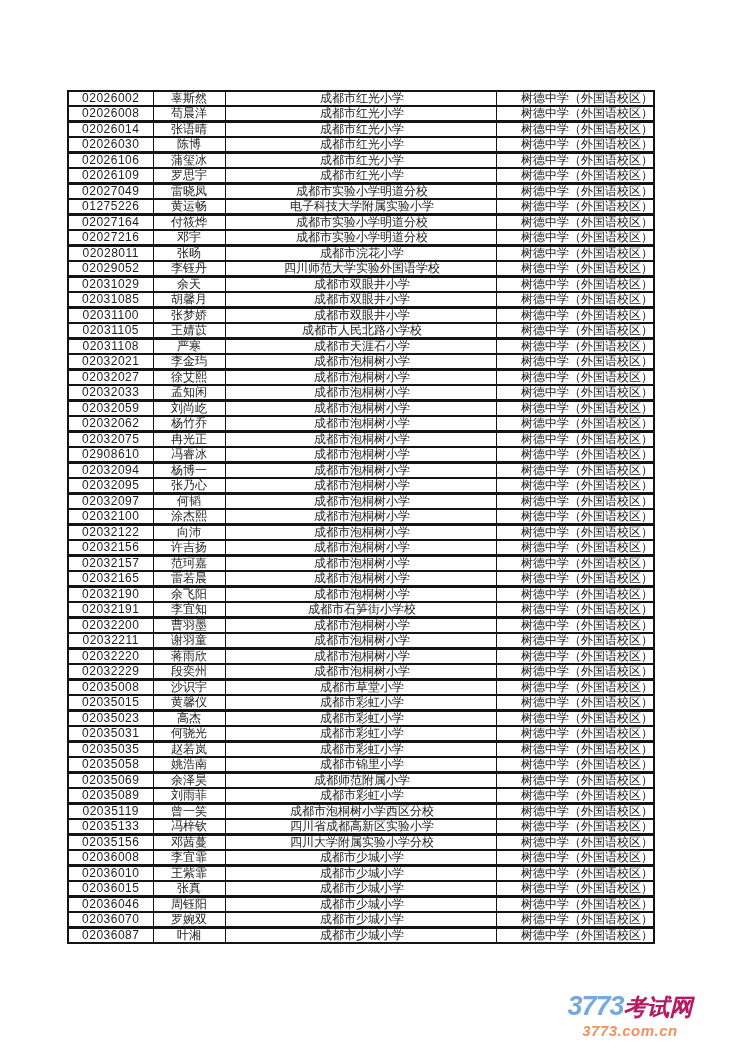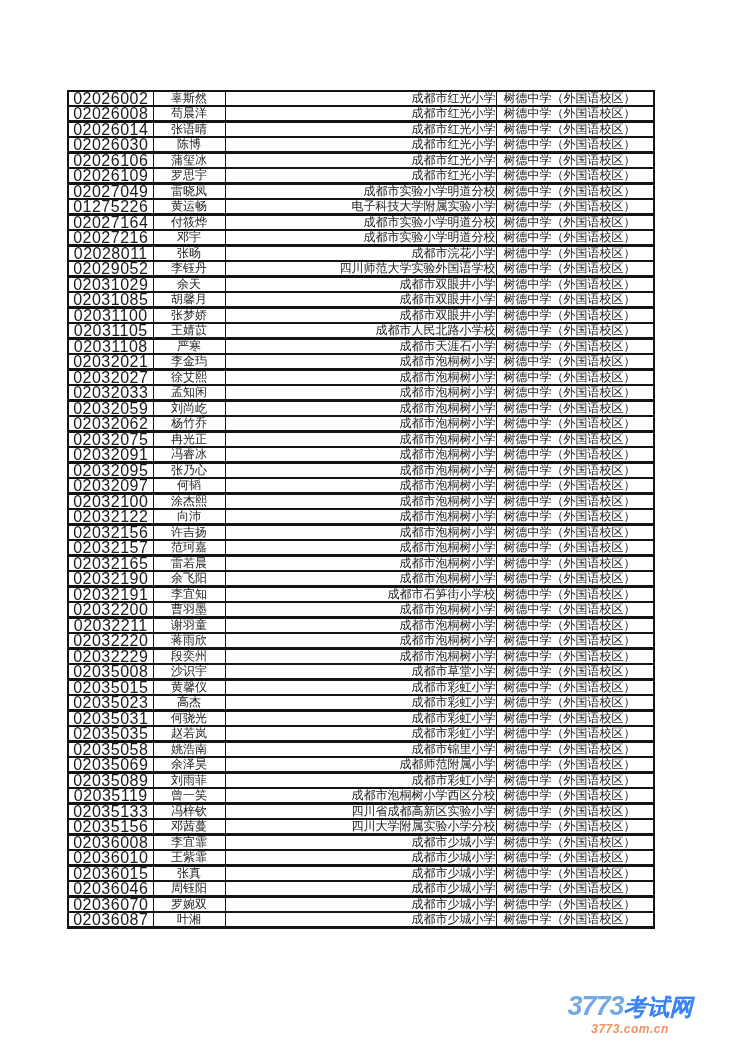--- a/index.html
+++ b/index.html
@@ -33,26 +33,26 @@
     line-height: 13px;
     padding: 0;
     font-size: 12px;
     white-space: nowrap;
     overflow: hidden;
   }
   table.results tr:nth-child(even) td { border-bottom-width: 3px; }
   table.results td.c0 {
     text-align: center;
     font-family: "Liberation Sans", "DejaVu Sans", sans-serif;
-    font-size: 16px;
+    font-size: 12px;
     letter-spacing: 0.5px;
   }
   table.results td.c1 { text-align: center; }
-  table.results td.c2 { text-align: right; padding-left: 3px; }
-  table.results td.c3 { text-align: left; padding-left: 7px; font-family: Liberation Serif, serif; }
+  table.results td.c2 { text-align: center; padding-left: 3px; }
+  table.results td.c3 { text-align: right; padding-left: 24px; font-family: Liberation Serif, serif; }
   .watermark {
     position: absolute;
     left: 556px;
     top: 993px;
     width: 148px;
     text-align: center;
     line-height: 1;
     user-select: none;
   }
   .wm-line1 {
@@ -61,29 +61,29 @@
     white-space: nowrap;
   }
   .wm-3773 {
     font-family: "Liberation Sans", sans-serif;
     font-size: 27px;
     color: #76a9de;
     letter-spacing: -1px;
   }
   .wm-kaoshi {
     font-size: 23px;
-    color: #3b82f6;
+    color: #be185d;
     text-shadow: 0 0 1px #8fbbe8;
   }
   .wm-line2 {
     margin-top: 3px;
     font-family: "Liberation Sans", sans-serif;
     font-weight: bold;
     font-style: italic;
-    font-size: 12px;
+    font-size: 15px;
     color: #f0925e;
     letter-spacing: 0.5px;
     white-space: nowrap;
   }
 </style>
 </head>
 <body>
 
 <div class="sheet">
 
@@ -227,22 +227,28 @@
           <td class="c2">成都市泡桐树小学</td>
           <td class="c3">树德中学（外国语校区）</td>
         </tr>
         <tr>
           <td class="c0">02032075</td>
           <td class="c1">冉光正</td>
           <td class="c2">成都市泡桐树小学</td>
           <td class="c3">树德中学（外国语校区）</td>
         </tr>
         <tr>
-          <td class="c0">02032091</td>
+          <td class="c0">02908610</td>
           <td class="c1">冯睿冰</td>
+          <td class="c2">成都市泡桐树小学</td>
+          <td class="c3">树德中学（外国语校区）</td>
+        </tr>
+        <tr>
+          <td class="c0">02032094</td>
+          <td class="c1">杨博一</td>
           <td class="c2">成都市泡桐树小学</td>
           <td class="c3">树德中学（外国语校区）</td>
         </tr>
         <tr>
           <td class="c0">02032095</td>
           <td class="c1">张乃心</td>
           <td class="c2">成都市泡桐树小学</td>
           <td class="c3">树德中学（外国语校区）</td>
         </tr>
         <tr>

